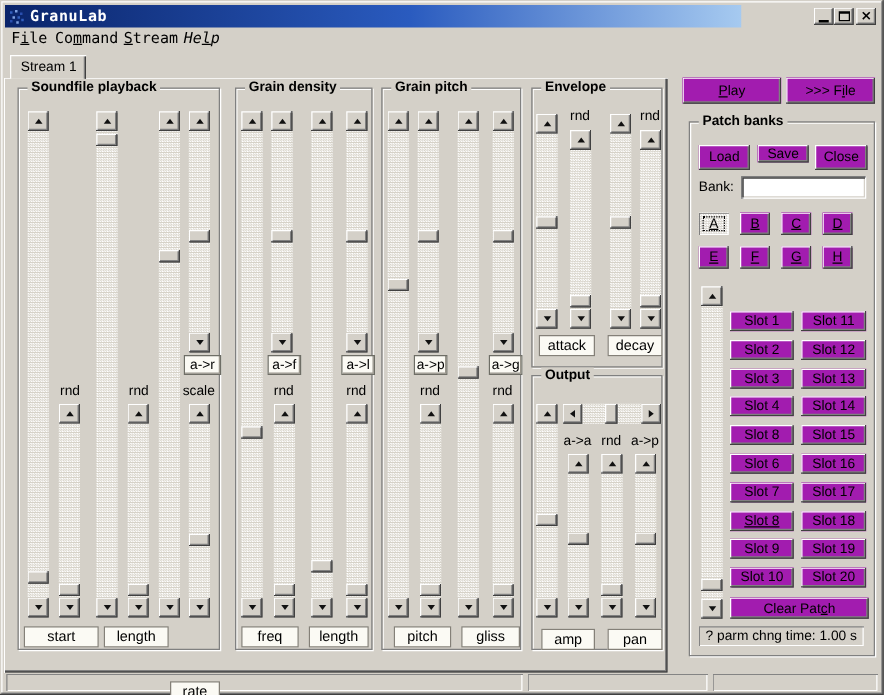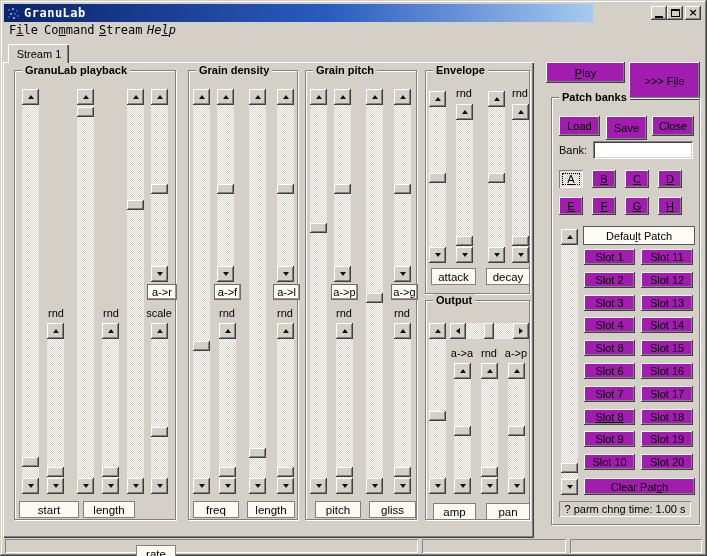--- a/index.html
+++ b/index.html
@@ -125,21 +125,21 @@
   <span class="mitem" style="left:95px;"><span></span><u>S</u><span>tream</span></span>
   <span class="mitem" style="left:143px;font-style:italic;"><span>He</span><u>l</u><span>p</span></span>
 </div>
 
 <div class="tab">
     <span>Stream 1</span>
   </div>
 <div class="tabpage">
 
   <div class="groupbox" style="left:11px;top:8px;width:162px;height:450px;">
-    <span class="legend">GranuLab playback</span>
+    <span class="legend">Soundfile playback</span>
     <div class="minibtn" style="left:132px;top:213px;width:30px;">a-&gt;r</div>
     <span class="slabel" style="left:24px;top:236px;width:34px;">rnd</span>
     <span class="slabel" style="left:79px;top:236px;width:34px;">rnd</span>
     <span class="slabel" style="left:127px;top:236px;width:34px;">scale</span>
     <div class="pfield" style="left:4px;top:430px;width:60px;">start</div>
     <div class="pfield" style="left:68px;top:430px;width:52px;">length</div>
     <div class="pfield" style="left:121px;top:430px;width:40px;margin-top:44px;">rate</div>
   <div class="vsb" style="left: 7px; top: 18px; height: 405px;">
         <div class="sbtn">
           <div class="tri tu"></div>
@@ -484,34 +484,31 @@
         <div class="sbtn">
           <div class="tri td"></div>
         </div>
       </div>
     </div>
 </div>
 
 <div class="btn" style="left:546px;top:62px;width:79px;height:21px;">
   <span><span></span><u>P</u><span>lay</span></span>
 </div>
-<div class="btn" style="left:629px;top:62px;width:71px;height:38px;">
+<div class="btn" style="left:629px;top:62px;width:71px;height:21px;">
   <span><span>&gt;&gt;&gt; F</span><u>i</u><span>le</span></span>
 </div>
 
 <div class="groupbox" style="left:551px;top:97px;width:149px;height:428px;">
   <span class="legend">Patch banks</span>
   <div class="btn" style="left:7px;top:18px;width:41px;height:20px;">Load</div>
-  <div class="btn" style="left:54px;top:18px;width:41px;height:24px;">Save</div>
+  <div class="btn" style="left:54px;top:18px;width:41px;height:14px;">Save</div>
   <div class="btn" style="left:100px;top:18px;width:42px;height:20px;">Close</div>
   <span class="slabel" style="left:7px;top:46px;width:32px;text-align:left;">Bank:</span>
   <input class="edit" style="left: 41px; top: 43px; width: 100px; height: 18px;" value="">
-  <div class="flatbtn" style="left:31px;top:128px;width:112px;height:19px;">
-    <span><span>Defau</span><u>l</u><span>t Patch</span></span>
-  </div>
   <div id="slot-area">
       <div class="btn" style="left: 32px; top: 151px; width: 51px; height: 16px;">Slot 1</div>
       <div class="btn" style="left: 32px; top: 174px; width: 51px; height: 16px;">Slot 2</div>
       <div class="btn" style="left: 32px; top: 197px; width: 51px; height: 16px;">Slot 3</div>
       <div class="btn" style="left: 32px; top: 219px; width: 51px; height: 16px;">Slot 4</div>
       <div class="btn" style="left: 32px; top: 242px; width: 51px; height: 16px;">Slot 8</div>
       <div class="btn" style="left: 32px; top: 265px; width: 51px; height: 16px;">Slot 6</div>
       <div class="btn" style="left: 32px; top: 288px; width: 51px; height: 16px;">Slot 7</div>
       <div class="btn" style="left: 32px; top: 311px; width: 51px; height: 16px; text-decoration: underline;">Slot 8</div>
       <div class="btn" style="left: 32px; top: 333px; width: 51px; height: 16px;">Slot 9</div>

